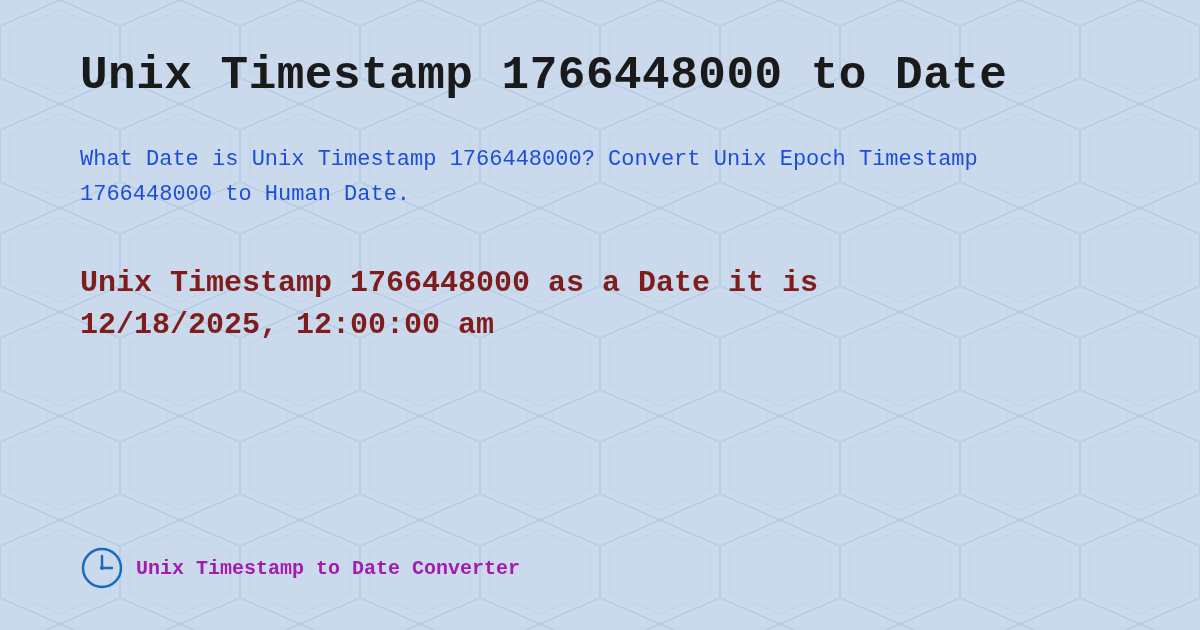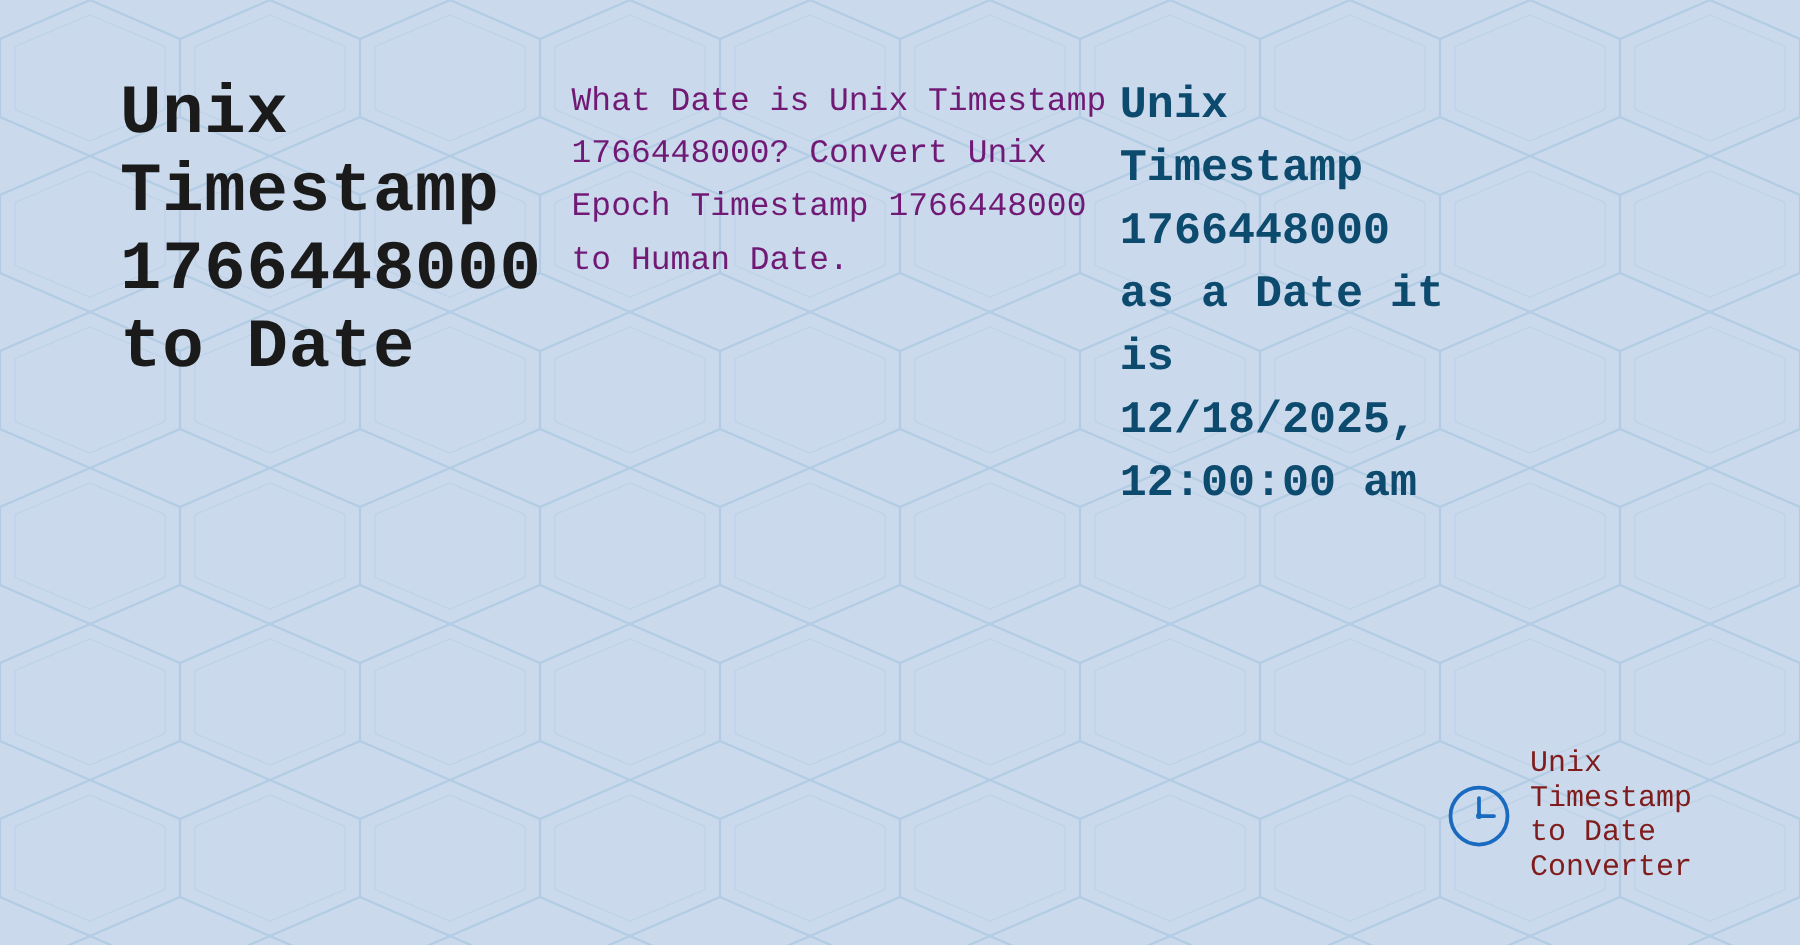--- a/index.html
+++ b/index.html
@@ -28,53 +28,53 @@
     }
 
     .bg-pattern svg {
       width: 100%;
       height: 100%;
     }
 
     .content {
       position: relative;
       z-index: 1;
-      padding: 50px 72px 40px 80px;
+      padding: 50px 95px 40px 80px;
       display: flex;
+      flex-direction: column;
       height: 100%;
     }
 
     .main-title {
       font-size: 46px;
       font-weight: 900;
       color: #1a1a1a;
       margin-bottom: 40px;
       letter-spacing: 0.5px;
       font-family: 'Courier New', Courier, monospace;
     }
 
     .description {
       font-size: 22px;
-      color: #701a75;
+      color: #1d4ed8;
       line-height: 1.6;
       margin-bottom: 50px;
       font-family: 'Courier New', Courier, monospace;
       font-weight: 400;
       max-width: 900px;
-      margin-left: 20px;
     }
 
     .result-block {
       margin-bottom: 50px;
     }
 
     .result-text {
       font-size: 30px;
       font-weight: 900;
-      color: #0c4a6e;
+      color: #7f1d1d;
       line-height: 1.4;
       font-family: 'Courier New', Courier, monospace;
     }
 
     .footer {
       display: flex;
       justify-content: space-between;
       align-items: center;
       margin-top: auto;
     }
@@ -86,22 +86,22 @@
     }
 
     .clock-icon {
       width: 44px;
       height: 44px;
       flex-shrink: 0;
     }
 
     .footer-link-text {
       font-size: 20px;
-      font-weight: 400;
-      color: #7f1d1d;
+      font-weight: 700;
+      color: #a21caf;
       font-family: 'Courier New', Courier, monospace;
       text-decoration: none;
     }
 
     .logo {
       display: flex;
       align-items: center;
       gap: 6px;
     }
 

